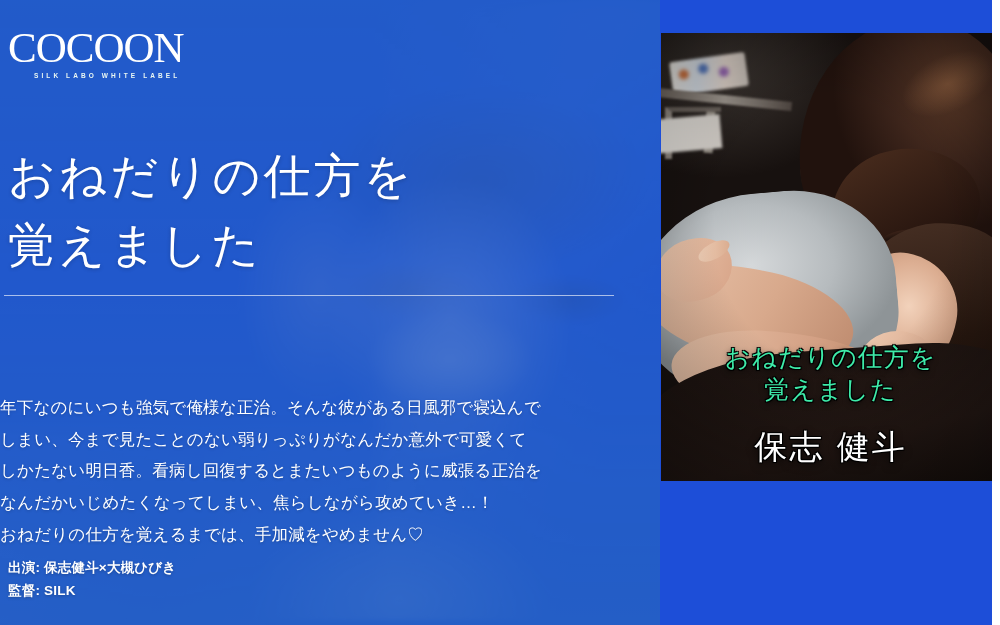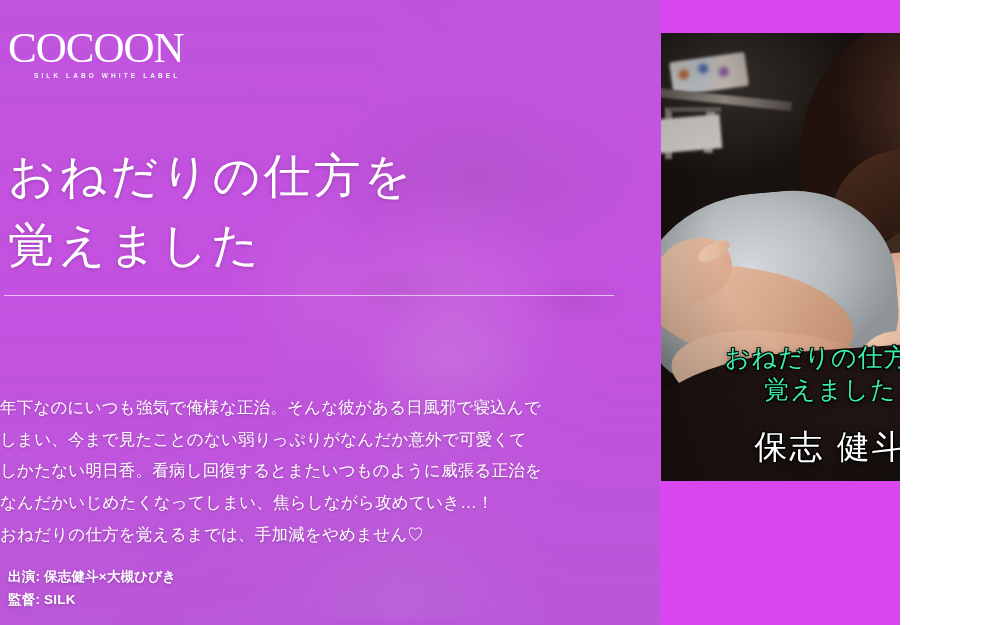--- a/index.html
+++ b/index.html
@@ -5,22 +5,22 @@
   * { margin:0; padding:0; box-sizing:border-box; }
 
   html, body {
     width:1000px; height:625px;
     overflow:hidden;
     font-family:"Liberation Sans", sans-serif;
   }
 
   #page {
     position:relative;
-    width:900px; height:625px;
-    background:#d946ef;
+    width:992px; height:625px;
+    background:#1d4ed8;
     overflow:hidden;
   }
 
   
   .ghost-layer {
     position:absolute;
     left:0; top:0;
     width:660px; height:625px;
     overflow:hidden;
     opacity:0.30;
@@ -124,21 +124,20 @@
   }
   .credits {
     position:absolute;
     left:8px; top:556px;
     color:#ffffff;
     font-size:13.5px;
     font-weight:700;
     line-height:1.72;
     letter-spacing:.2px;
     text-shadow:0 1px 3px rgba(0,0,0,.25);
-    margin-top:9px;
   }
   .credit-row { display:block; }
 
   
   .photo-panel {
     position:absolute;
     left:661px; top:33px;
     width:339px; height:448px;
     overflow:hidden;
     background:#120d0c;

